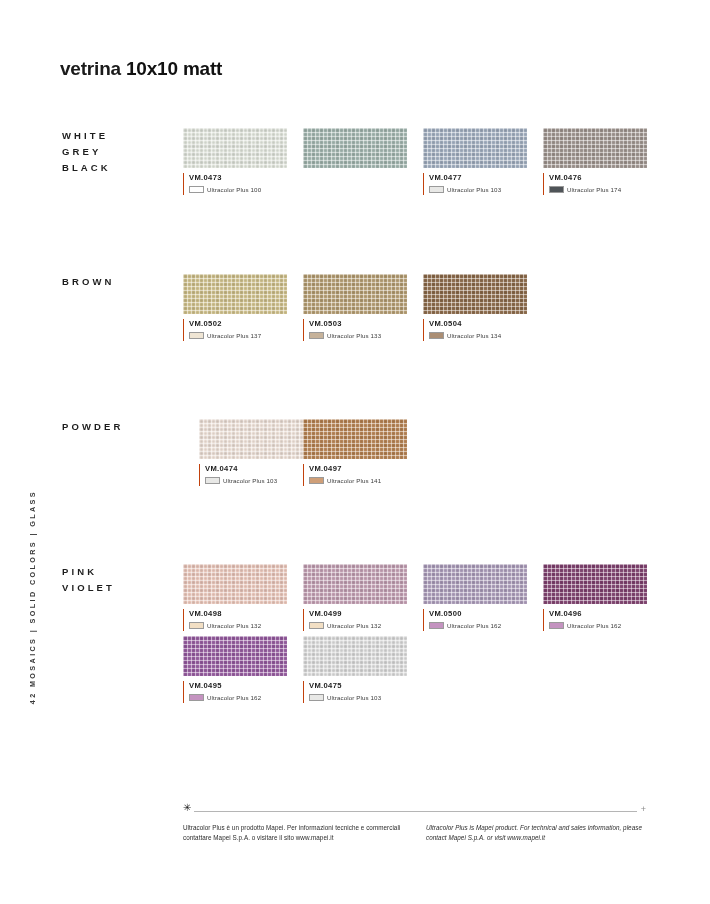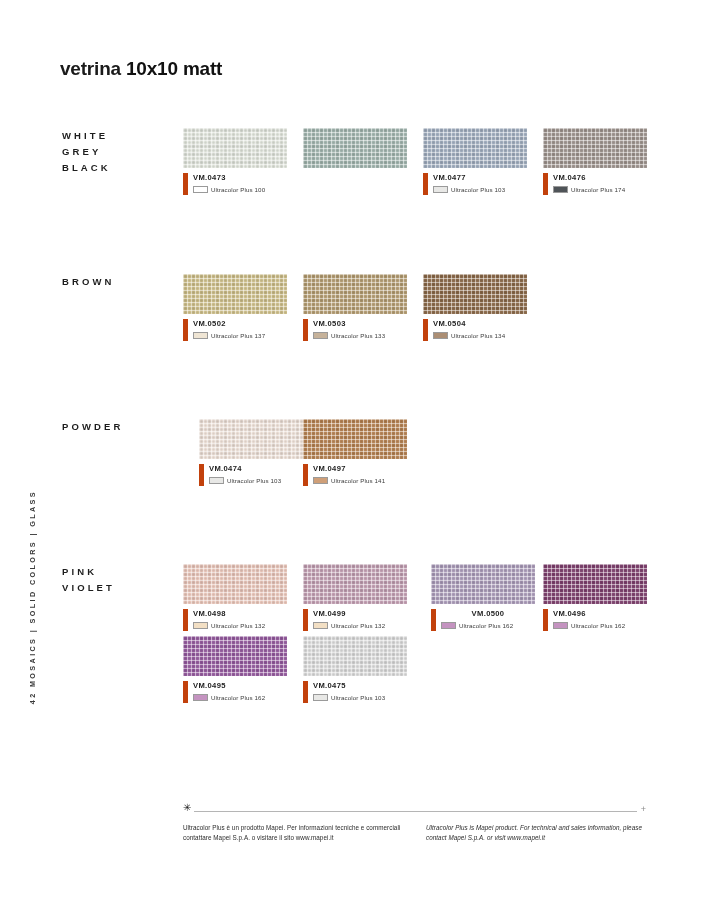--- a/index.html
+++ b/index.html
@@ -91,21 +91,21 @@
     position: absolute;
     inset: 0;
     background-image:
       repeating-linear-gradient(to right, rgba(0,0,0,0.035) 0 4px, rgba(255,255,255,0.035) 4px 8px),
       repeating-linear-gradient(to bottom, rgba(0,0,0,0.030) 0 4px, rgba(255,255,255,0.030) 4px 8px);
   }
 
   .caption {
     margin-top: 5px;
     padding-left: 5px;
-    border-left: 5px solid #c2410c;
+    border-left: 1px solid #c2410c;
     min-height: 22px;
   }
   .code {
     font-size: 7.6px;
     font-weight: 700;
     letter-spacing: 0.35px;
     color: #1d1d1d;
     line-height: 10px;
     margin-bottom: 2px;
   }
@@ -332,21 +332,21 @@
             <div class="grid"></div>
           </div>
           <div class="caption">
             <div class="code">VM.0499</div>
             <div class="grout-line">
               <span class="grout-chip" style="background: rgb(242, 223, 196);"></span>
               <span class="grout-name">Ultracolor Plus 132</span>
             </div>
           </div>
         </div>
-        <div class="swatch" style="left: 248px; text-align: center;">
+        <div class="swatch" style="left: 240px;">
           <div class="tile" style="background: rgb(169, 154, 184);">
             <div class="shade"></div>
             <div class="grid"></div>
           </div>
           <div class="caption">
             <div class="code">VM.0500</div>
             <div class="grout-line">
               <span class="grout-chip" style="background: rgb(196, 147, 192);"></span>
               <span class="grout-name">Ultracolor Plus 162</span>
             </div>

